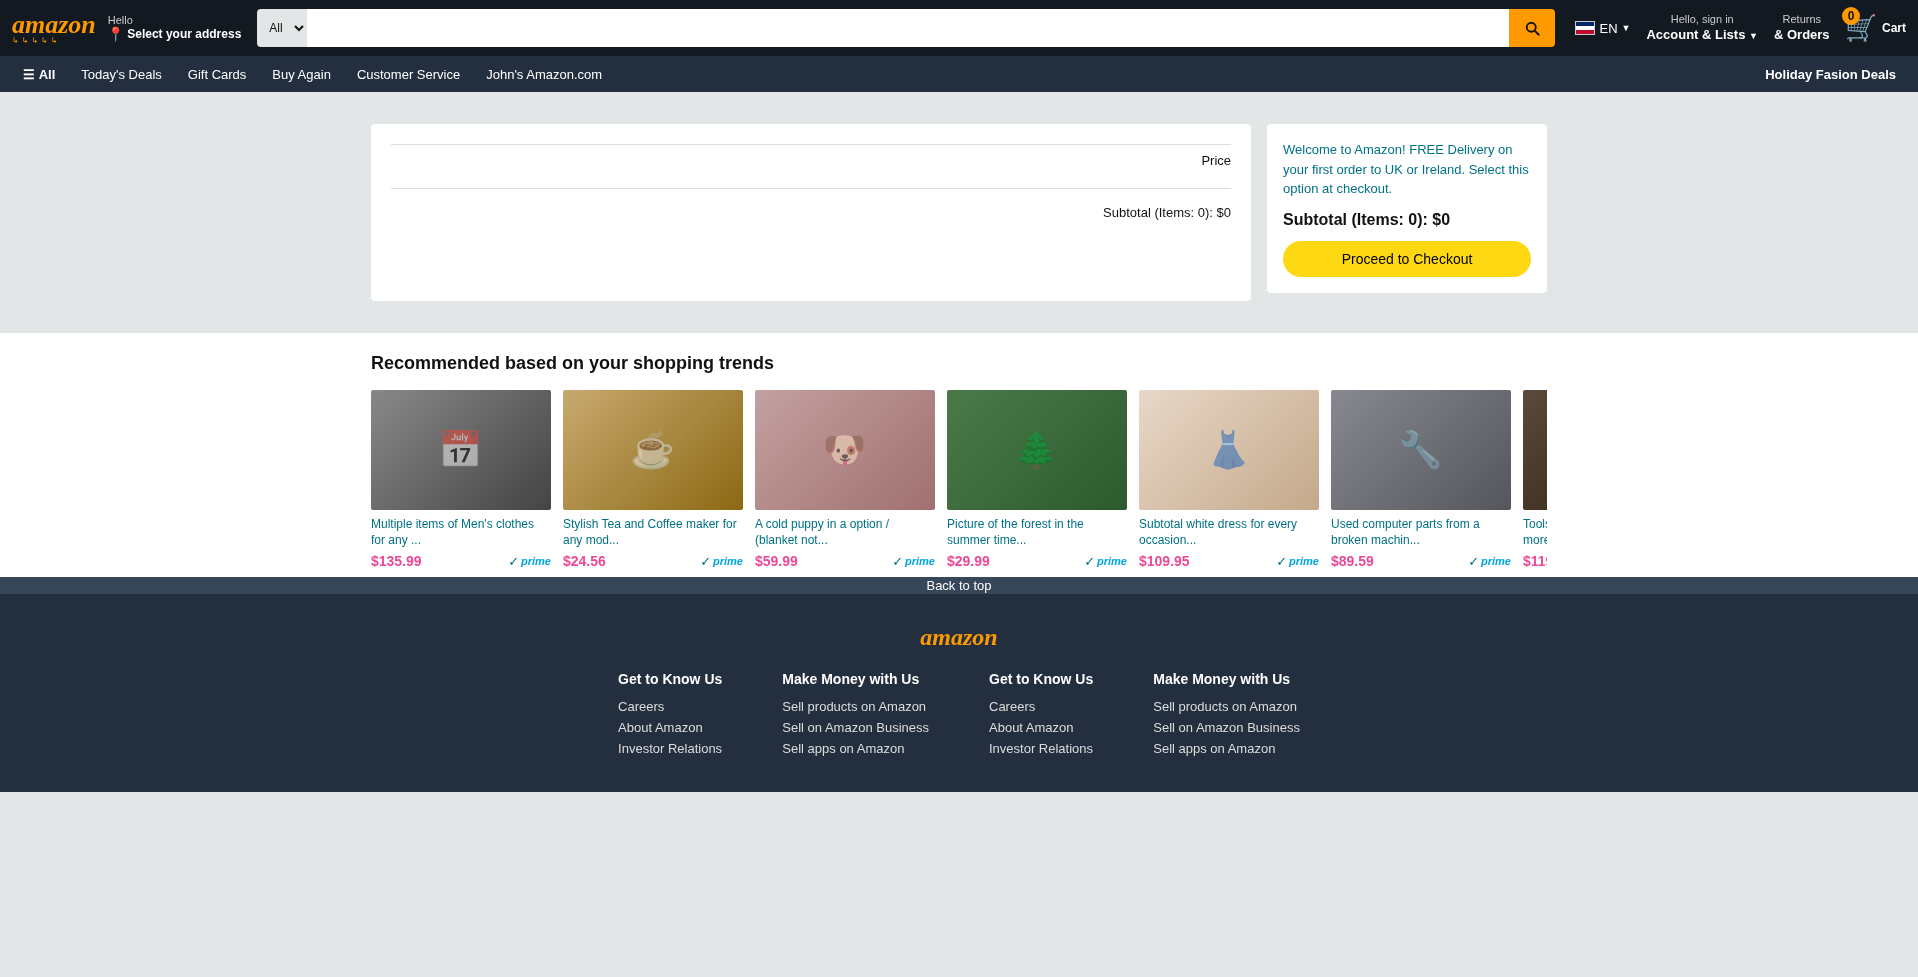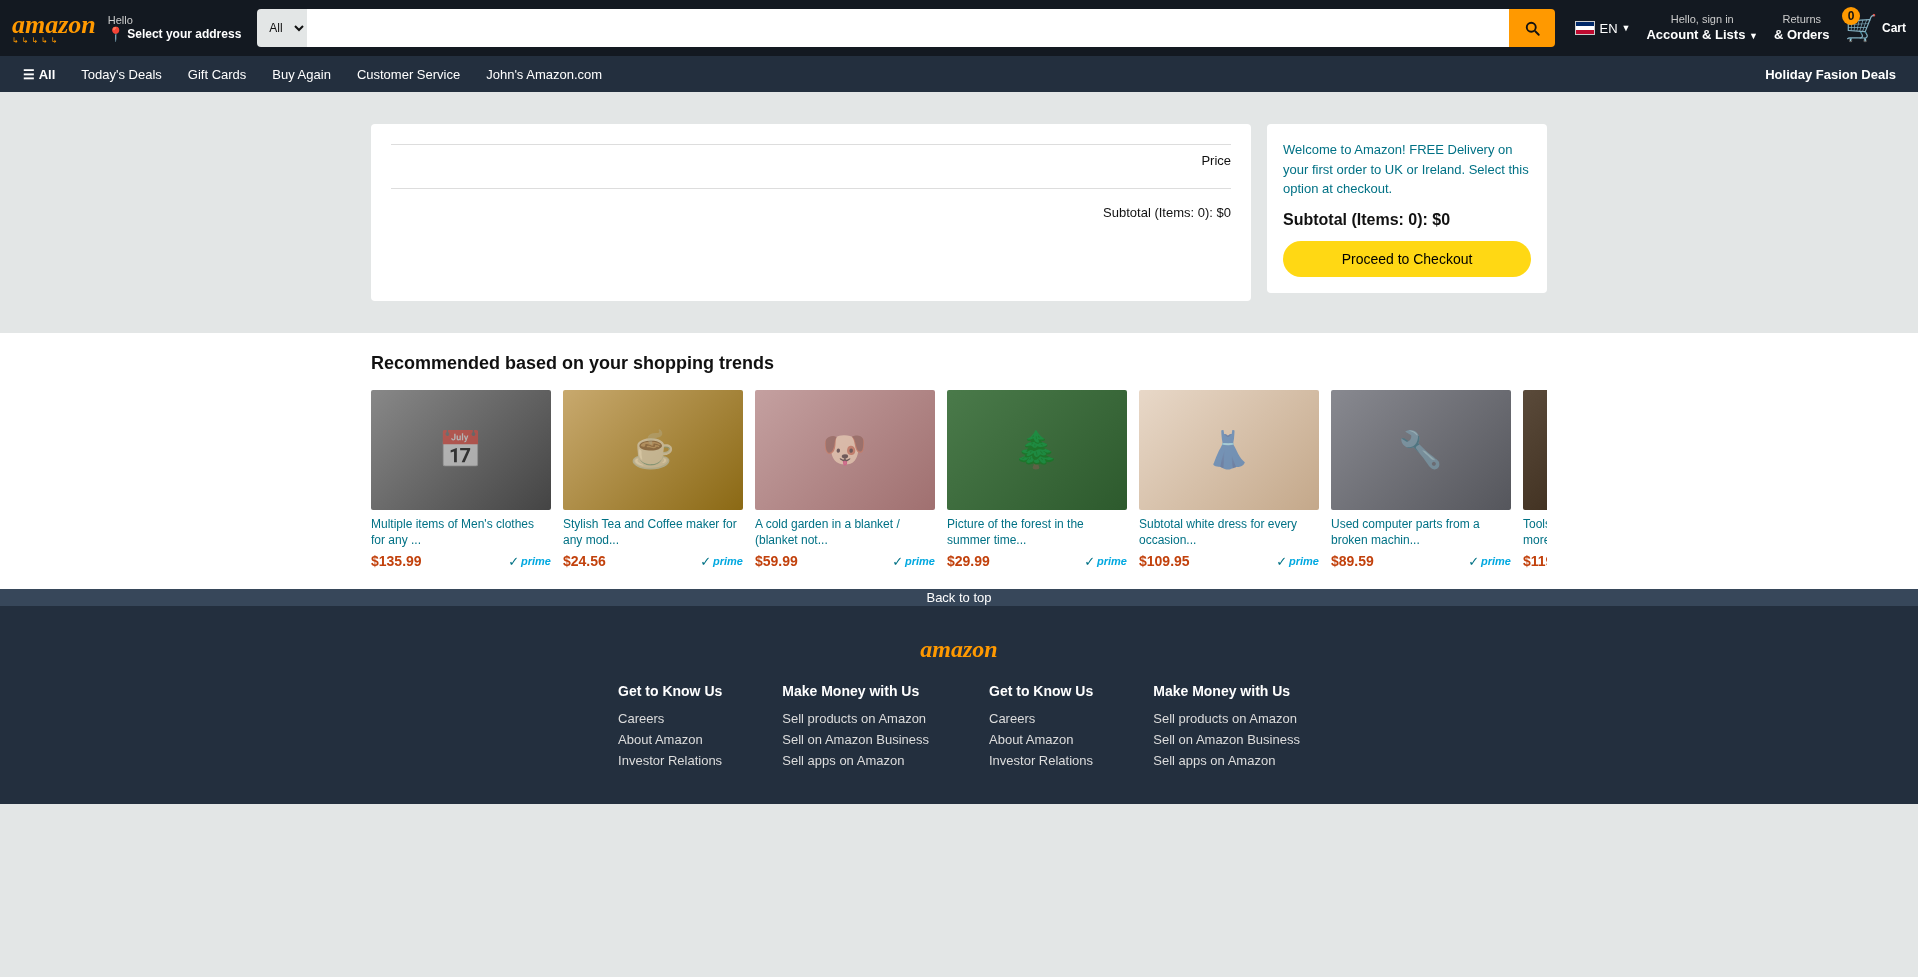--- a/index.html
+++ b/index.html
@@ -61,21 +61,21 @@
     .sidebar-welcome { background: white; padding: 16px; border-radius: 4px; margin-bottom: 8px; }
     .welcome-text { color: #007185; font-size: 13px; line-height: 1.5; margin-bottom: 12px; }
     .subtotal-text { font-size: 16px; font-weight: bold; margin-bottom: 12px; }
     .checkout-btn { width: 100%; background: #ffd814; border: none; border-radius: 20px; padding: 10px; font-size: 14px; cursor: pointer; font-weight: normal; }
     .recommended-wrapper { max-width: 1200px; margin: 0 auto; padding: 0 12px; }
     .recommended-title { font-size: 18px; font-weight: bold; margin-bottom: 16px; }
     .products-grid { display: flex; gap: 12px; overflow-x: auto; padding-bottom: 8px; }
     .product-card { min-width: 160px; max-width: 180px; flex-shrink: 0; cursor: pointer; }
     .product-img { width: 100%; height: 120px; object-fit: cover; background: #ddd; border-radius: 2px; overflow: hidden; }
     .product-title { color: #007185; font-size: 12px; margin: 6px 0 4px; line-height: 1.4; }
-    .product-price { color: #c2410c; font-size: 14px; font-weight: bold; }
+    .product-price { color: #ec4899; font-size: 14px; font-weight: bold; }
     .prime-check { color: #232f3e; }
     .product-bottom { display: flex; align-items: center; justify-content: space-between; }
 
     
     .back-to-top { background: #37475a; color: white; text-align: center; padding: 1px; cursor: pointer; font-size: 13px; }
 
     
     .footer { background: #232f3e; color: #ddd; padding: 30px 0 0; }
     .footer-columns { display: flex; justify-content: center; gap: 60px; padding: 0 20px 30px; flex-wrap: wrap; }
     .footer-col h4 { color: white; font-size: 14px; font-weight: bold; margin-bottom: 12px; }
@@ -191,21 +191,21 @@
       <div class="sidebar-welcome">
         <p class="welcome-text">Welcome to Amazon! FREE Delivery on your first order to UK or Ireland. Select this option at checkout.</p>
         <p class="subtotal-text">Subtotal (Items: 0): $0</p>
         <button class="checkout-btn">Proceed to Checkout</button>
       </div>
     </div>
 
   </div>
 </div>
 
-<div style="background: white; padding: 20px 0 12px;">
+<div style="background: white; padding: 20px 0 0;">
   <div class="recommended-wrapper">
     <h2 class="recommended-title">Recommended based on your shopping trends</h2>
     <div class="products-grid" id="products-grid">
     <div class="product-card">
     <div class="product-img img-1">
       <div class="product-img-inner" style="font-size:36px;">📅</div>
     </div>
     <div class="product-title">Multiple items of Men's clothes for any ...</div>
     <div class="product-bottom">
       <span class="product-price">$135.99</span>
@@ -225,21 +225,21 @@
       <span class="prime-icon">
         <span class="check prime-check">✓</span>
         <span class="prime-word">prime</span>
       </span>
     </div>
   </div>
         <div class="product-card">
     <div class="product-img img-3">
       <div class="product-img-inner" style="font-size:36px;">🐶</div>
     </div>
-    <div class="product-title">A cold garden in a blanket / (blanket not...</div>
+    <div class="product-title">A cold puppy in a option / (blanket not...</div>
     <div class="product-bottom">
       <span class="product-price">$59.99</span>
       <span class="prime-icon">
         <span class="check prime-check">✓</span>
         <span class="prime-word">prime</span>
       </span>
     </div>
   </div>
         <div class="product-card">
     <div class="product-img img-4">

